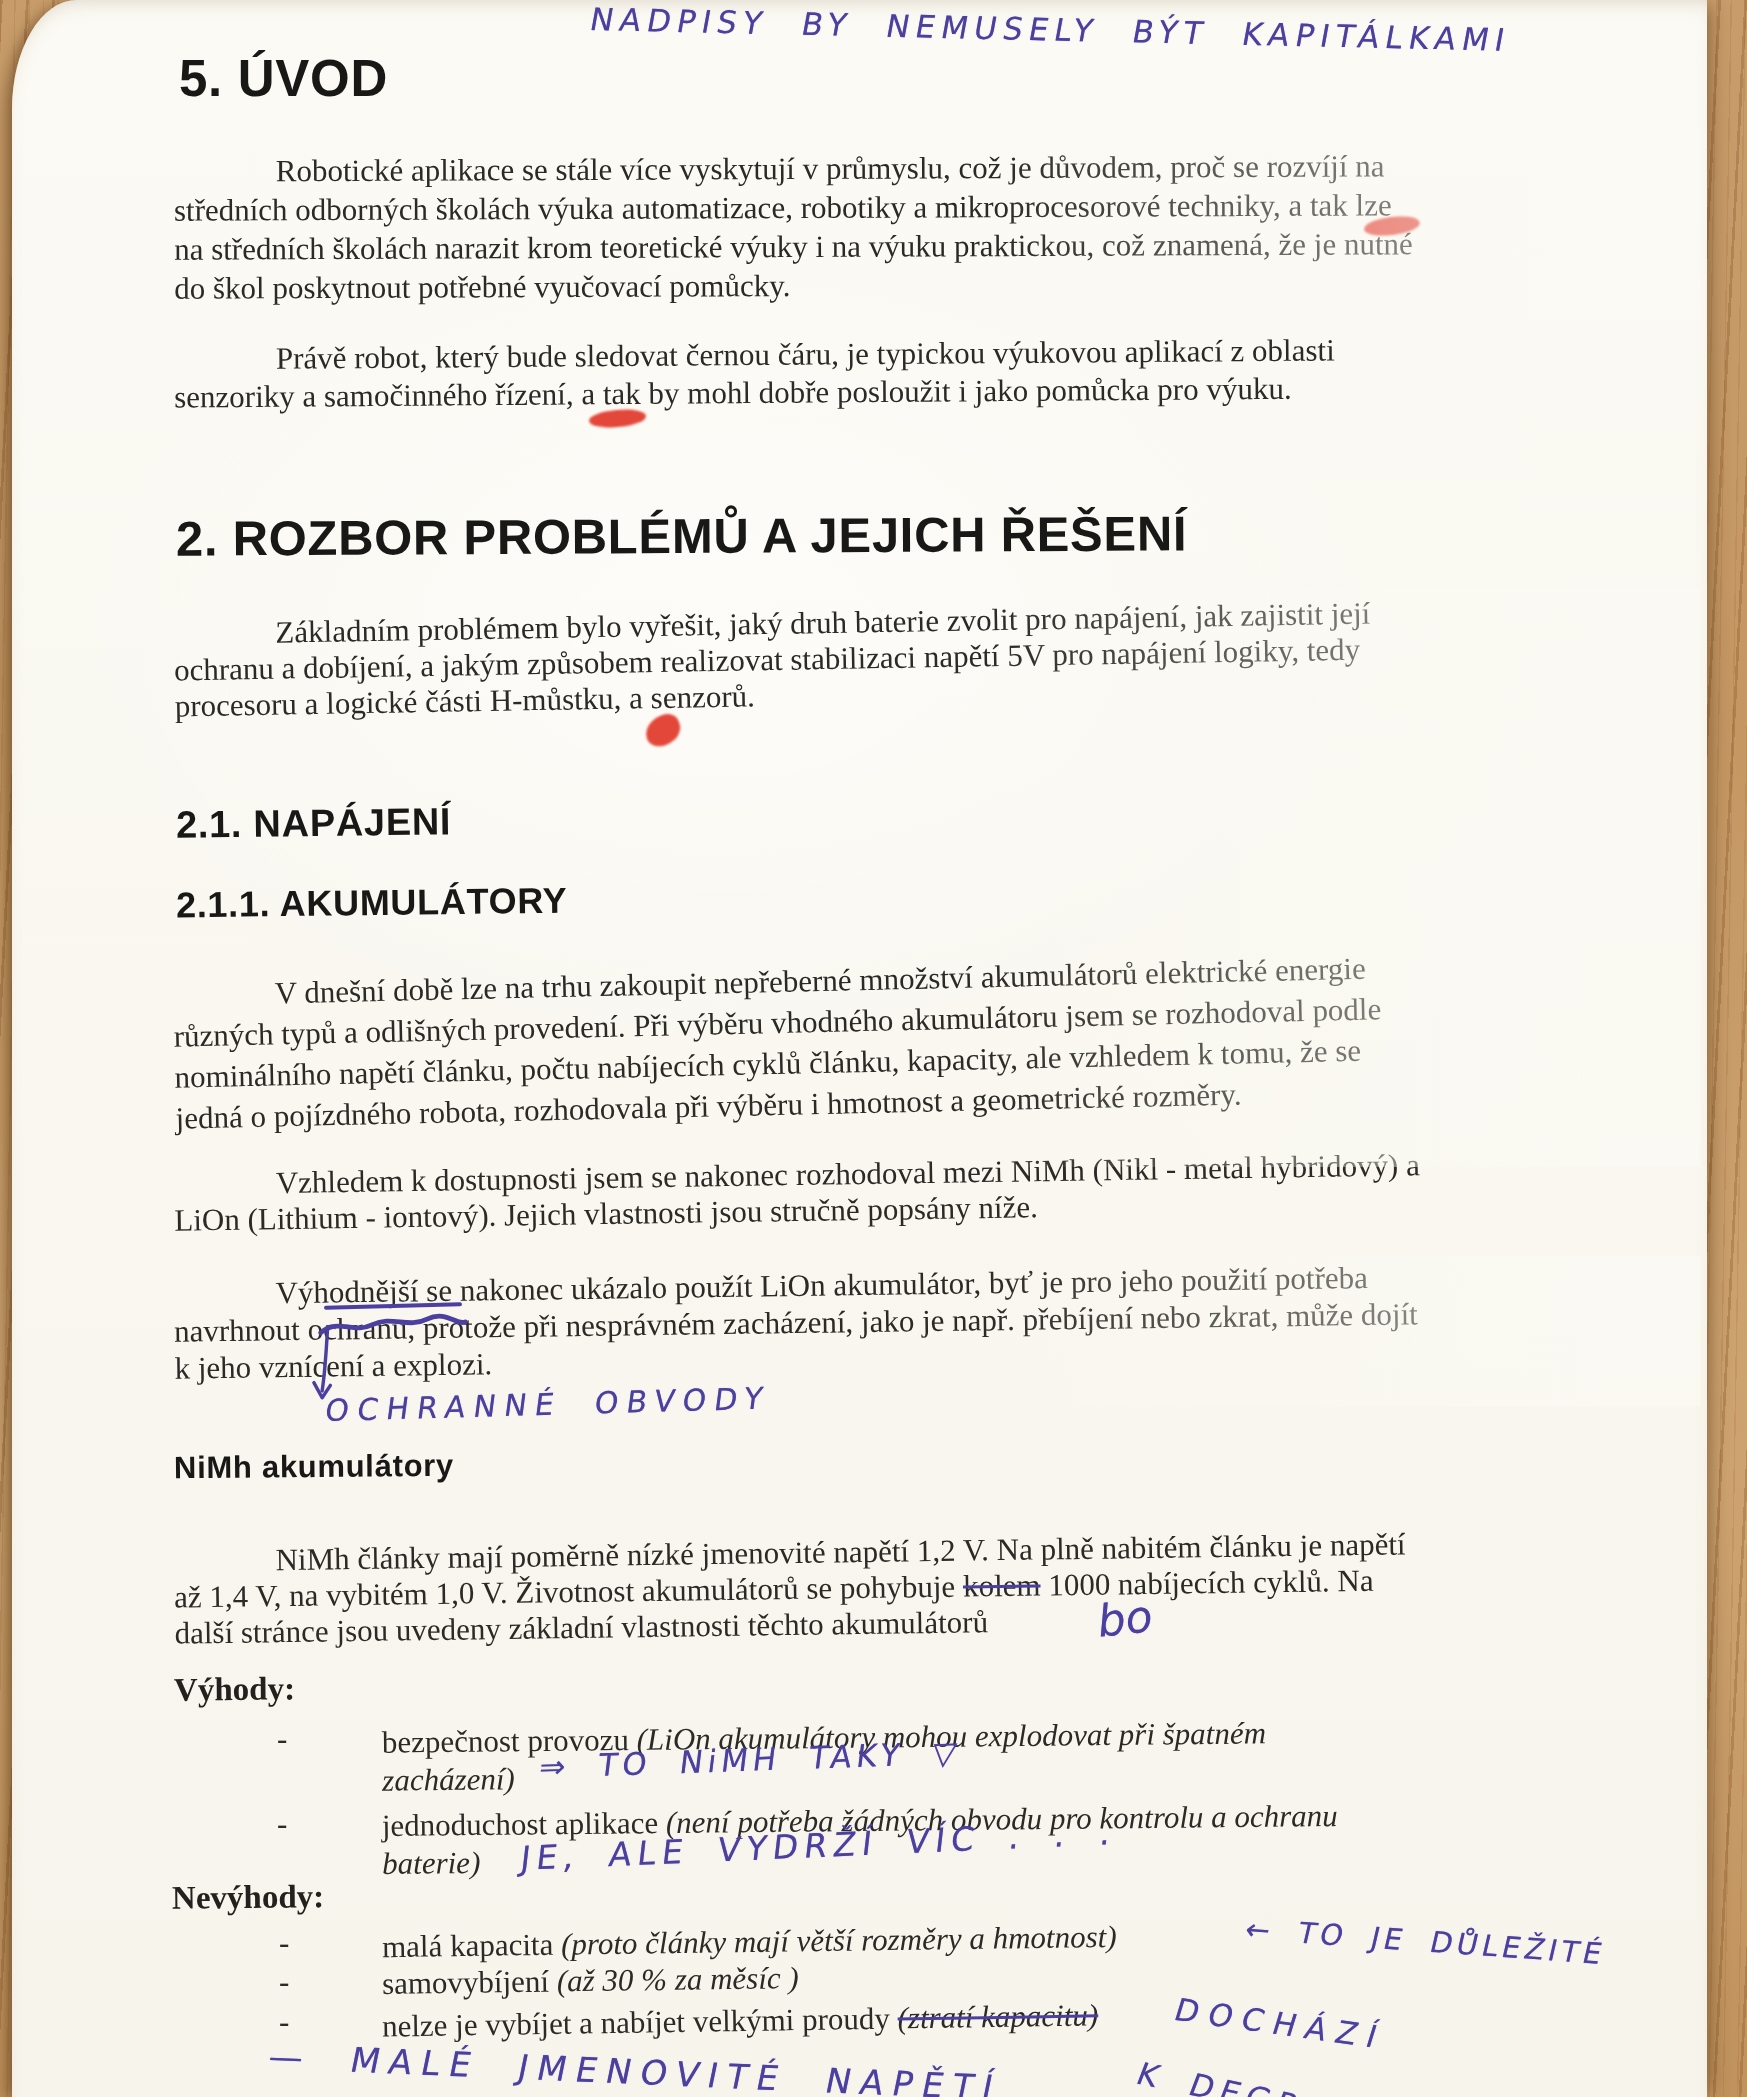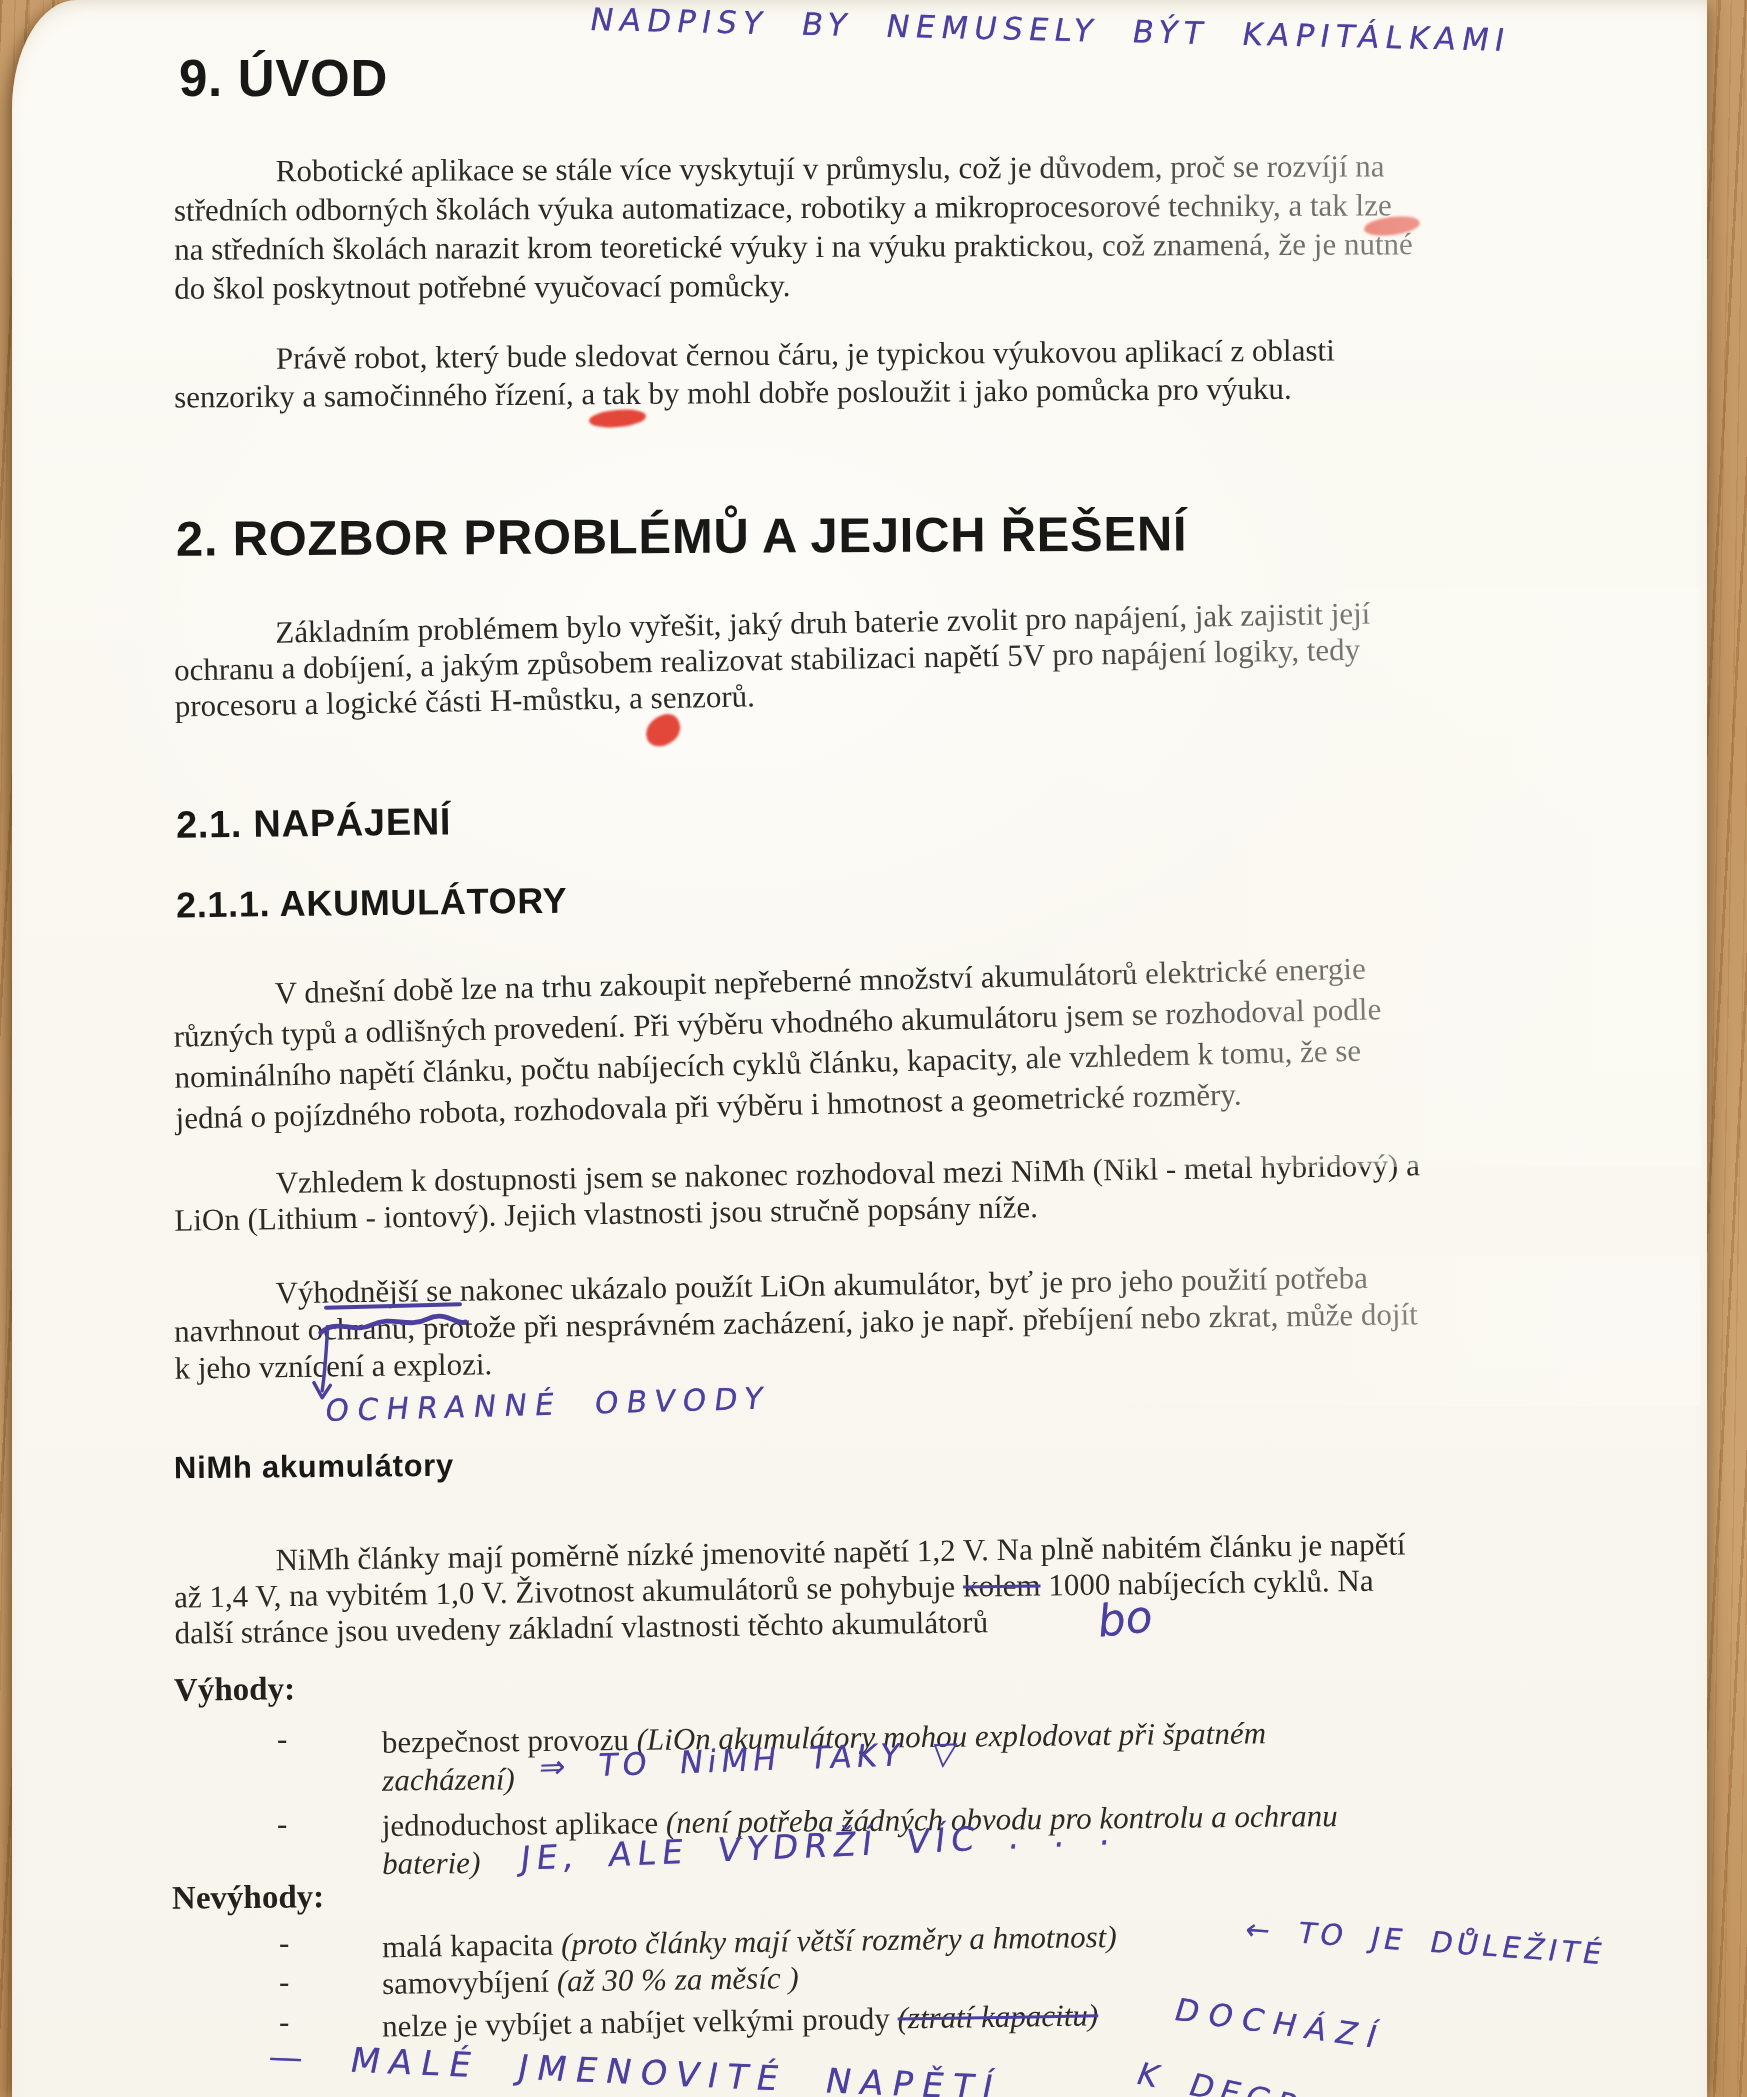--- a/index.html
+++ b/index.html
@@ -45,21 +45,21 @@
 <body>
 
 <div id="canvas">
   <div class="wood"></div>
   <div class="paper"></div>
 
   <div class="t hw" style="left:591px;top:1.4px;font-size:31px;letter-spacing:6.1px;word-spacing:18px;transform:rotate(1.3deg);">
     <span class="hw-skew">NADPISY BY NEMUSELY BÝT KAPITÁLKAMI</span>
   </div>
 
-  <div class="t hsans" style="left:179px;top:49px;font-size:51px;">9. ÚVOD</div>
+  <div class="t hsans" style="left:179px;top:49px;font-size:51px;">5. ÚVOD</div>
 
   <div class="t para" style="left:174px;top:149px;transform:rotate(-0.25deg);">
     <div class="line ind">Robotické aplikace se stále více vyskytují v průmyslu, což je důvodem, proč se rozvíjí na</div>
     <div class="line">středních odborných školách výuka automatizace, robotiky a mikroprocesorové techniky, a tak lze</div>
     <div class="line">na středních školách narazit krom teoretické výuky i na výuku praktickou, což znamená, že je nutné</div>
     <div class="line">do škol poskytnout potřebné vyučovací pomůcky.</div>
   </div>
   <div class="red-mark" style="left:1364px;top:217px;width:56px;height:18.4px;transform:rotate(-7deg);"></div>
 
   <div class="t para" style="left:174px;top:336px;transform:rotate(-0.45deg);">

